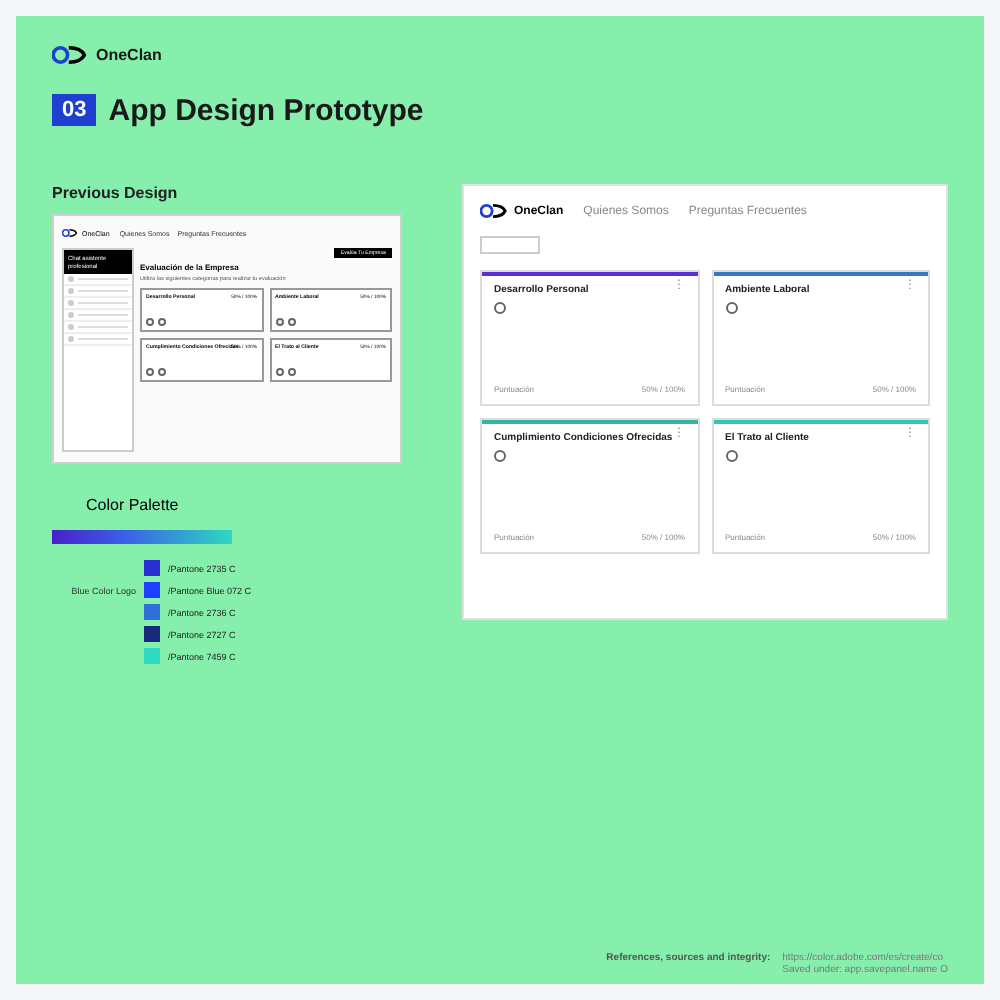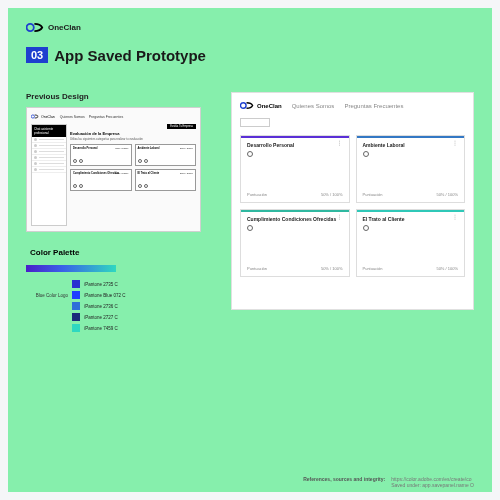--- a/index.html
+++ b/index.html
@@ -44,21 +44,21 @@
 .eval-top .nav{display:flex;gap:10px;font-size:6px;color:#888}
 .eval-btn{border:1px solid #ccc;width:30px;height:9px;margin-bottom:8px}
 .eval-grid{display:grid;grid-template-columns:1fr 1fr;gap:6px}
 .ec{border:1px solid #ddd;height:68px;padding:6px;position:relative;background:#fff}
 .ec .bar{position:absolute;top:0;left:0;right:0;height:2px}
 .ec1 .bar{background:#5a2fd6}.ec2 .bar{background:#3478c4}.ec3 .bar{background:#2fb8a0}.ec4 .bar{background:#2fc8b8}
 .ec-t{font-size:5px;font-weight:700;color:#222;margin-bottom:3px}
 .ec .dots{position:absolute;top:6px;right:6px;font-size:6px;color:#888;line-height:3px}
 .ec .ico{width:6px;height:6px;border:0.5px solid #666;border-radius:50%;margin-top:2px}
 .ec-foot{position:absolute;bottom:5px;left:6px;right:6px;display:flex;justify-content:space-between;font-size:4px;color:#888}
-.palette-h{font-size:8px;font-weight:700;margin:16px 4px 8px}
+.palette-h{font-size:8px;font-weight:400;margin:16px 17px 8px}
 .grad{width:90px;height:7px;background:linear-gradient(90deg,#4a1fc9 0%,#3a5fe8 40%,#2fd8c0 100%);margin-bottom:8px}
 .sw-row{display:flex;align-items:center;gap:4px;margin-bottom:3px}
 .sw-label{font-size:4.5px;color:#333;width:42px;text-align:right}
 .sw{width:8px;height:8px}
 .sw-name{font-size:4.5px;color:#222}
 .footer{position:absolute;bottom:4px;right:18px;display:flex;gap:6px;font-size:5px;color:#555}
 .footer .fl{font-weight:600}
 .footer .fv{color:#777}
 </style>
 </head>
@@ -69,21 +69,21 @@
   <div class="brand">
     <svg viewBox="0 0 30 18">
         <circle cx="7" cy="9" r="6" fill="none" stroke="#1e3fcf" stroke-width="3"></circle>
         <path d="M14 3 Q24 3 27 9 Q24 15 14 15" fill="none" stroke="#000" stroke-width="3"></path>
       </svg>
     <span class="brand-text">OneClan</span>
   </div>
 
   <div class="title-row">
     <div class="badge">03</div>
-    <div class="title">App Saved Prototype</div>
+    <div class="title">App Design Prototype</div>
   </div>
 
   <div class="cols">
     <div class="left">
       <div class="sec-h">Previous Design</div>
       <div class="prev">
         <div class="prev-top">
           <div class="brand-mini">
             <svg viewBox="0 0 30 18">
                 <circle cx="7" cy="9" r="6" fill="none" stroke="#1e3fcf" stroke-width="3"></circle>

